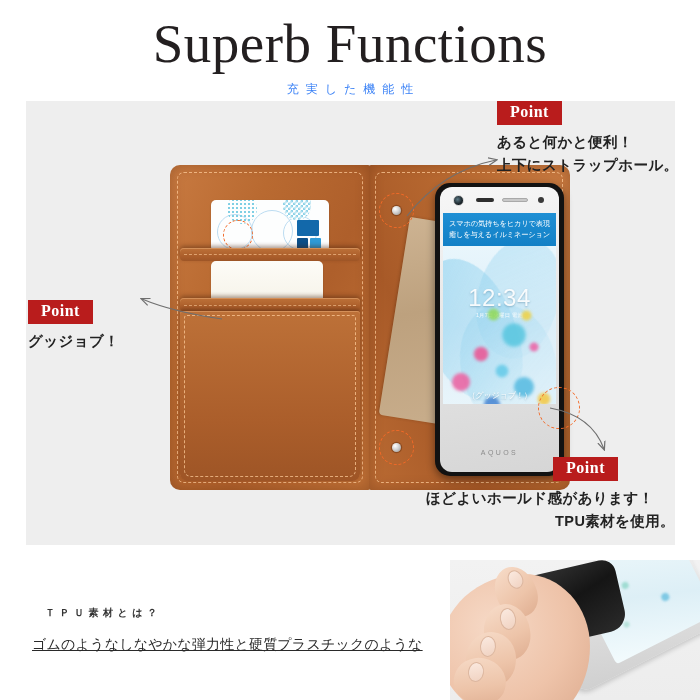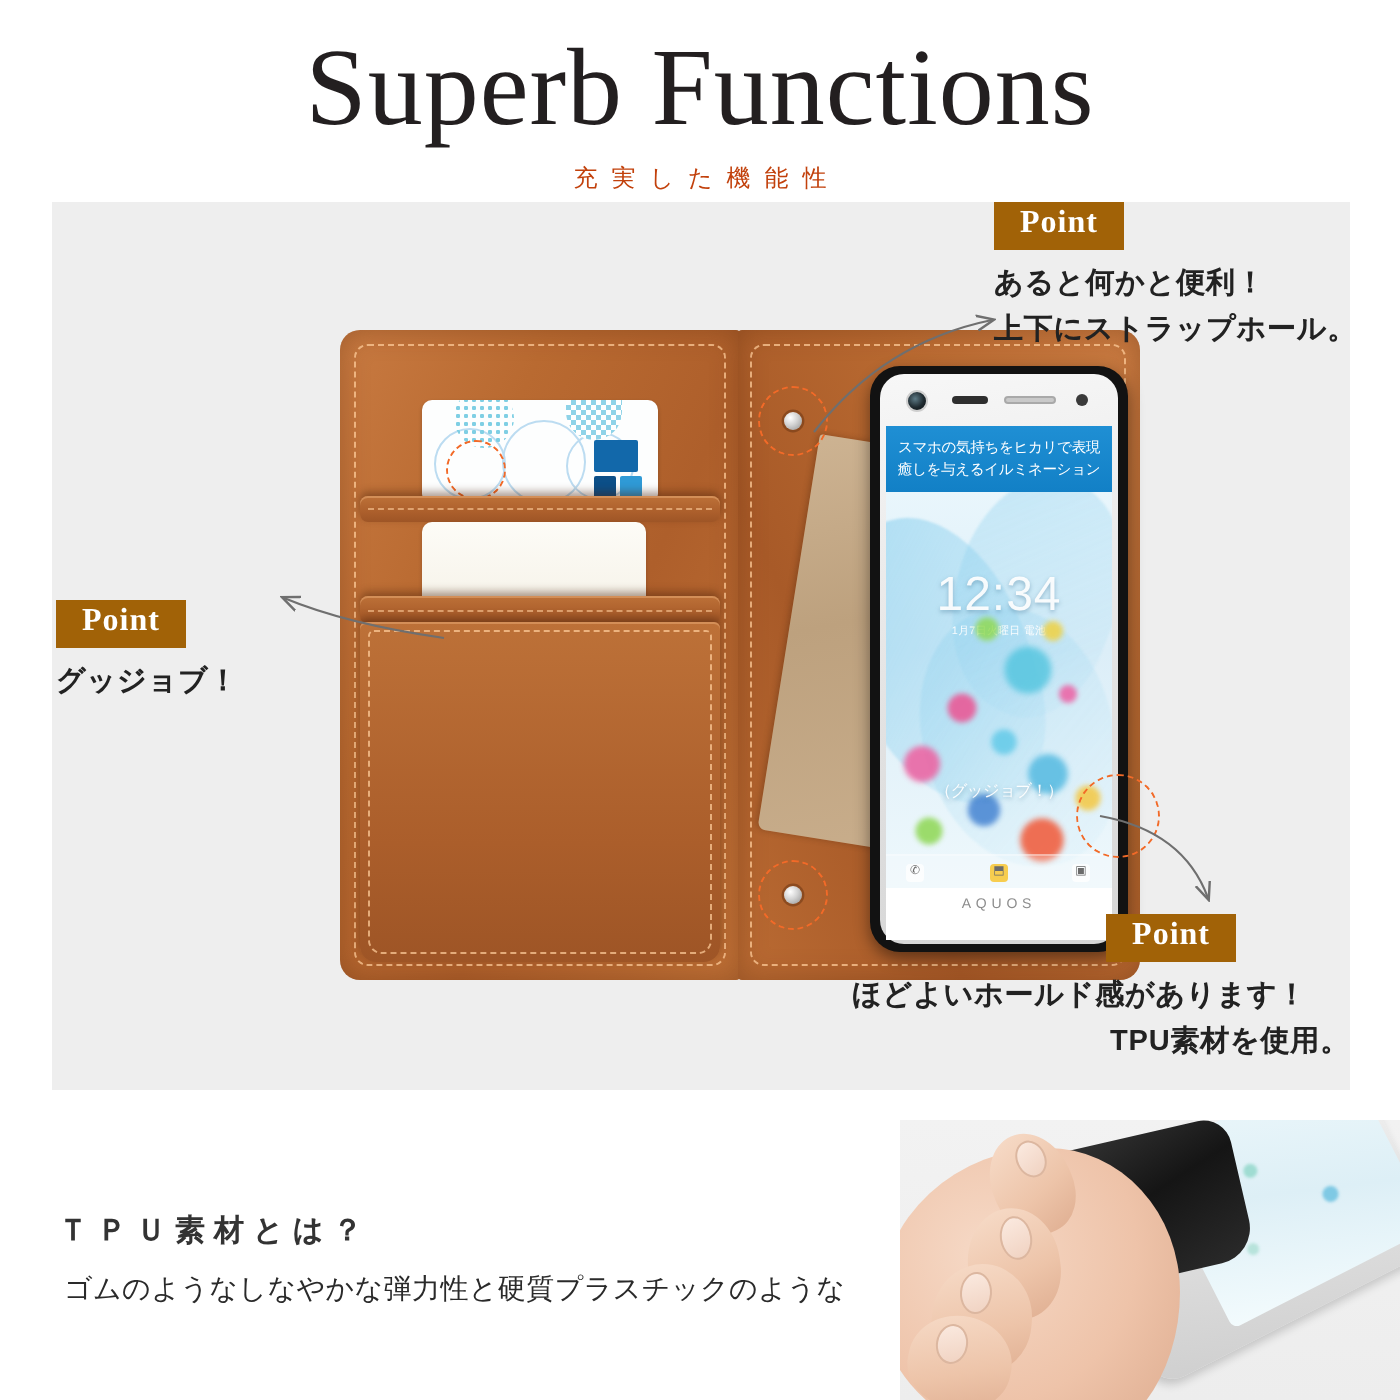--- a/index.html
+++ b/index.html
@@ -26,41 +26,41 @@
     font-size: 55px;
     color: #231f20;
     letter-spacing: 0.5px;
     line-height: 1;
     padding-top: 16px;
     font-weight: 400;
   }
   #header-subtitle {
     font-family: "Liberation Sans", sans-serif;
     font-size: 12px;
-    color: #c2410c;
+    color: #3b82f6;
     letter-spacing: 7px;
     padding-top: 10px;
     padding-left: 7px;
   }
 
   
   #feature-panel {
     position: absolute;
     left: 26px;
     top: 101px;
     width: 649px;
     height: 444px;
     background: #eeeeee;
     overflow: hidden;
   }
 
   
   .point-badge {
     display: inline-block;
-    background: #a16207;
+    background: #b91c1c;
     color: #ffffff;
     font-family: "Liberation Serif", serif;
     font-size: 16px;
     font-weight: bold;
     letter-spacing: 0.5px;
     padding: 1px 13px 3px 13px;
     line-height: 1.25;
   }
 
   .callout-text {
@@ -246,21 +246,21 @@
   #phone-slot {
     position: absolute; left: 62px; top: 11px; width: 26px; height: 4px;
     background: #c9c9c9; border-radius: 2px;
     border: 1px solid #a9a9a9;
   }
   #phone-led { left: 98px; top: 10px; width: 6px; height: 6px; background:#3a3a3a; }
 
   #phone-screen {
     position: absolute;
     left: 3px; top: 26px;
-    width: 113px; height: 257px;
+    width: 113px; height: 191px;
     background: #ffffff;
     overflow: hidden;
   }
   #screen-banner {
     position: absolute; left: 0; top: 0; width: 113px; height: 33px;
     background: linear-gradient(180deg,#1f8fd4 0%, #1280c6 100%);
     color: #ffffff;
     font-size: 7.3px;
     line-height: 1.45;
     text-align: center;
@@ -347,34 +347,35 @@
     position: absolute;
     left: 26px; top: 2px;
     font-family: "Liberation Serif", serif;
     font-size: 40px;
     color: #231f20;
     letter-spacing: 0.5px;
     line-height: 1.05;
   }
   #tpu-subtitle {
     position: absolute;
-    left: 29px; top: 50px;
-    font-size: 15px;
+    left: 45px; top: 50px;
+    font-size: 10px;
     color: #333333;
     letter-spacing: 4.5px;
     font-weight: bold;
   }
   #tpu-body {
     position: absolute;
     left: 32px; top: 76px;
     width: 405px;
     font-size: 14px;
     color: #2a2a2a;
     line-height: 1.75;
     letter-spacing: 0.2px;
+    text-decoration: underline;
   }
 
   
   #hand-photo {
     position: absolute;
     left: 450px; top: 4px;
     width: 250px; height: 140px;
     background: linear-gradient(180deg,#f2f2f2 0%, #ededed 100%);
     overflow: hidden;
   }

